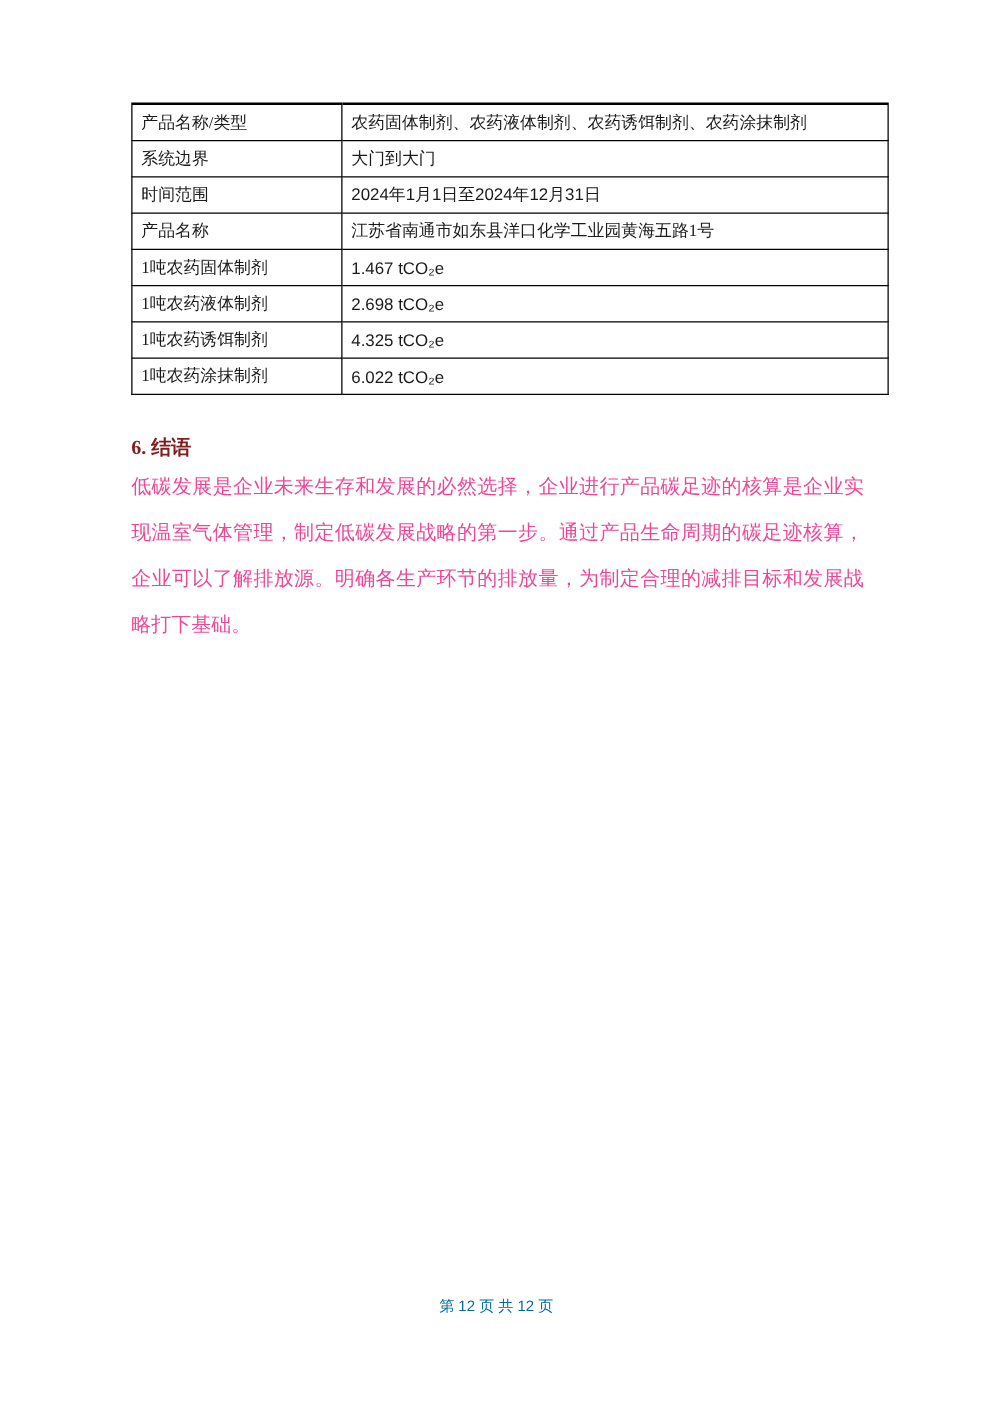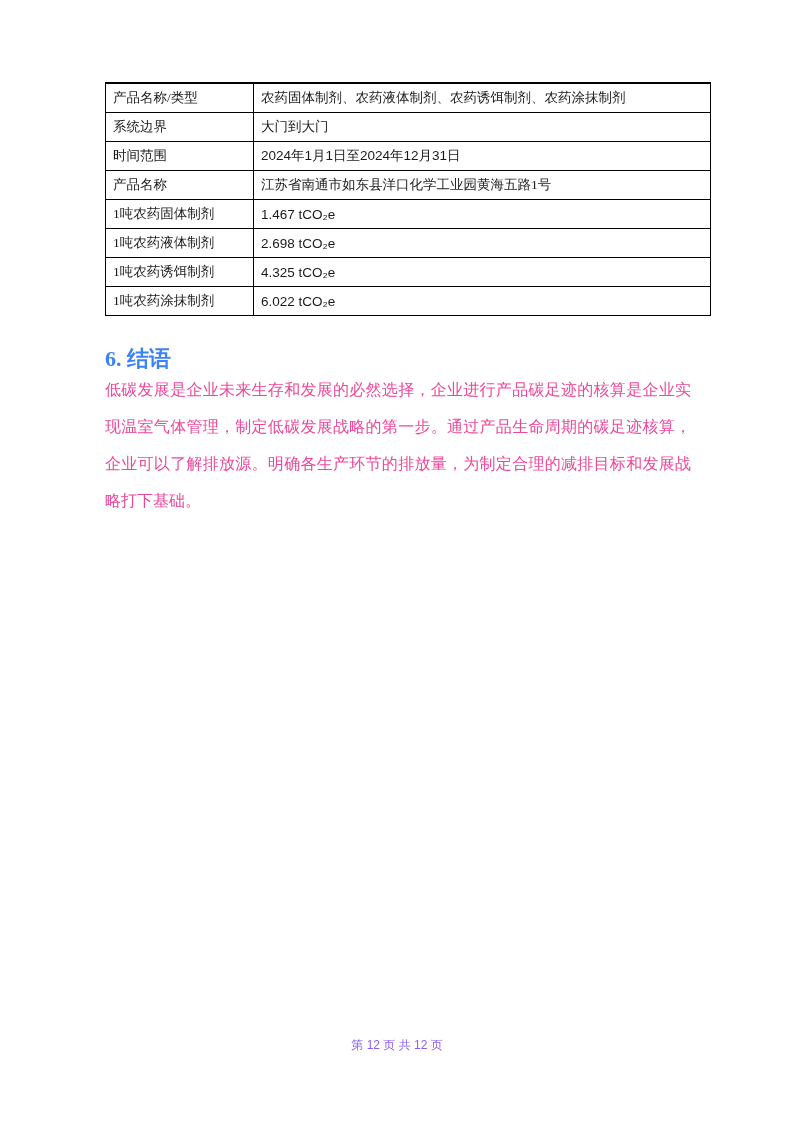--- a/index.html
+++ b/index.html
@@ -22,59 +22,59 @@
     width: 606px;
   }
   .info-table {
     border-collapse: collapse;
     width: 606px;
     table-layout: fixed;
   }
   .info-table td {
     border: 1px solid #000000;
     height: 28px;
-    padding: 0 0 0 7px;
+    padding: 0 20px 0 7px;
     font-size: 13.5px;
     vertical-align: middle;
     overflow: hidden;
     white-space: nowrap;
   }
   .info-table tr:first-child td {
     border-top-width: 2px;
   }
   .label-cell {
     width: 140px;
   }
   .sans {
     font-family: "Liberation Sans", "DejaVu Sans", sans-serif;
     margin-left: 38px;
   }
   .section-heading {
     margin: 33px 0 0 0;
-    font-size: 22px;
+    font-size: 16px;
     line-height: 20px;
     font-weight: bold;
-    color: #3b82f6;
+    color: #7f1d1d;
   }
   .body-paragraph {
     margin: 2px 0 0 0;
     width: 586px;
     font-size: 16px;
     line-height: 37px;
     text-align: justify;
     color: #ec4899;
   }
   .page-footer {
     position: absolute;
     left: 0;
     top: 1037px;
     width: 794px;
     text-align: center;
     font-size: 12px;
-    color: #8b5cf6;
+    color: #0369a1;
     font-family: "Liberation Sans", "DejaVu Sans", sans-serif;
   }
 </style>
 </head>
 <body>
 
 <div class="doc-content">
 
   <table class="info-table">
     <tbody>

